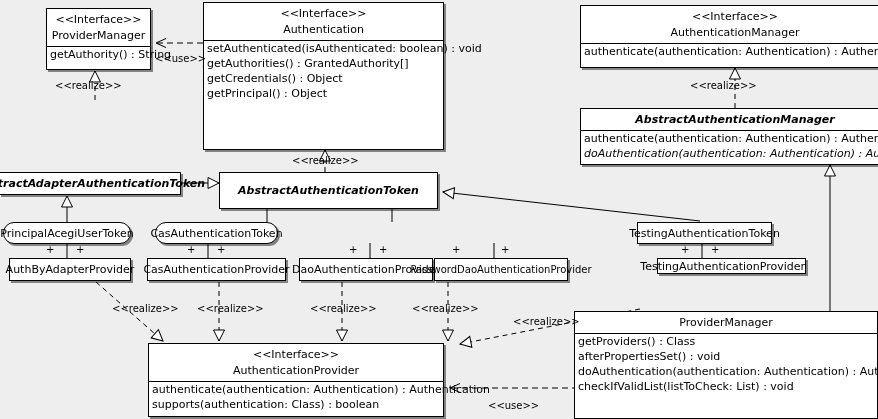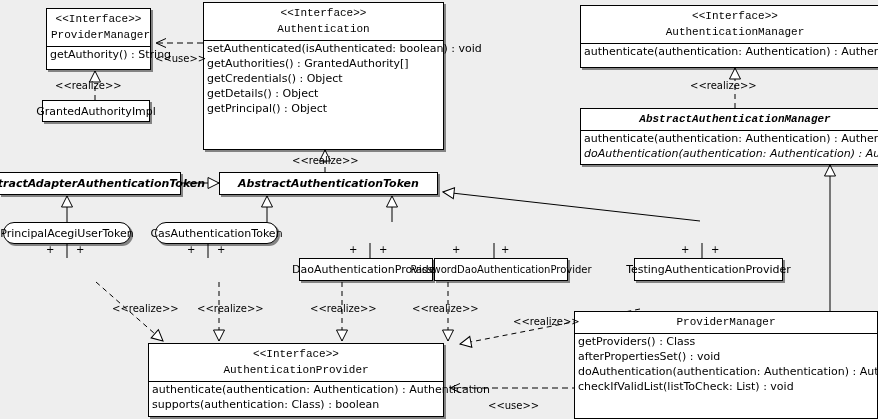--- a/index.html
+++ b/index.html
@@ -9,21 +9,21 @@
     overflow:hidden;position:relative;
   }
   #canvas{position:absolute;left:0;top:0;width:878px;height:419px;}
   svg.lines{position:absolute;left:0;top:0;width:878px;height:419px;pointer-events:none;}
 
   .cls{
     position:absolute;background:#ffffff;border:1px solid #000;
     box-sizing:border-box;box-shadow:2px 2px 0 rgba(0,0,0,0.45);
     font-size:11px;line-height:1.0;color:#000;
   }
-  .cls .hdr{padding:3px 4px 2px 4px;text-align:center;font-family:Liberation Mono, monospace;}
+  .cls .hdr{padding:3px 4px 2px 4px;text-align:center;}
   .cls .stereo{display:block;text-align:center;font-size:11px;padding-top:2px;}
   .cls .cname{display:block;text-align:center;font-size:11px;padding-top:5px;padding-bottom:3px;}
   .cls .cname.ital{font-style:italic;font-weight:bold;}
   .cls .sep{border-top:1px solid #000;}
   .cls .ops{padding:0;}
   .cls .op{display:block;padding:2px 3px 2px 3px;font-size:11px;white-space:nowrap;overflow:visible;}
   .cls .op.ital{font-style:italic;}
   .simple{display:flex;align-items:center;justify-content:center;}
   .simple span{font-size:11px;white-space:nowrap;}
   .simple span.ital{font-style:italic;font-weight:bold;}
@@ -129,34 +129,30 @@
   <div class="cls" style="left:46px;top:8px;width:105px;height:62px;">
     <div class="hdr">
       <span class="stereo">&lt;&lt;Interface&gt;&gt;</span>
       <span class="cname">ProviderManager</span>
     </div>
     <div class="ops sep">
       <span class="op">getAuthority() : String</span>
     </div>
   </div>
 
-  <div class="cls simple" style="left:42px;top:100px;width:108px;height:22px;">
-    <span>GrantedAuthorityImpl</span>
-  </div>
 
   <div class="cls" style="left:203px;top:2px;width:241px;height:148px;">
     <div class="hdr">
       <span class="stereo">&lt;&lt;Interface&gt;&gt;</span>
       <span class="cname">Authentication</span>
     </div>
     <div class="ops sep">
       <span class="op">setAuthenticated(isAuthenticated: boolean) : void</span>
       <span class="op">getAuthorities() : GrantedAuthority[]</span>
       <span class="op">getCredentials() : Object</span>
-      <span class="op">getDetails() : Object</span>
       <span class="op">getPrincipal() : Object</span>
     </div>
   </div>
 
   <div class="cls" style="left:580px;top:5px;width:310px;height:63px;">
     <div class="hdr">
       <span class="stereo">&lt;&lt;Interface&gt;&gt;</span>
       <span class="cname">AuthenticationManager</span>
     </div>
     <div class="ops sep">
@@ -171,45 +167,54 @@
     <div class="ops sep">
       <span class="op">authenticate(authentication: Authentication) : Authentication</span>
       <span class="op ital">doAuthentication(authentication: Authentication) : Authentication</span>
     </div>
   </div>
 
   <div class="cls simple" style="left:-1px;top:172px;width:182px;height:23px;">
     <span class="ital">AbstractAdapterAuthenticationToken</span>
   </div>
 
-  <div class="cls simple" style="left:219px;top:172px;width:219px;height:23px;">
+  <div class="cls simple" style="left:219px;top:172px;width:219px;height:37px;">
     <span class="ital">AbstractAuthenticationToken</span>
   </div>
 
   <div class="cls simple" style="left:3px;top:222px;width:128px;height:22px;border-radius:11px;">
     <span>PrincipalAcegiUserToken</span>
   </div>
 
   <div class="cls simple" style="left:155px;top:222px;width:123px;height:22px;border-radius:11px;">
     <span>CasAuthenticationToken</span>
   </div>
 
 
-
-
+  <div class="cls simple" style="left:637px;top:222px;width:135px;height:22px;">
+    <span>TestingAuthenticationToken</span>
+  </div>
+
+  <div class="cls simple" style="left:9px;top:258px;width:122px;height:23px;">
+    <span>AuthByAdapterProvider</span>
+  </div>
+
+  <div class="cls simple" style="left:147px;top:258px;width:139px;height:23px;">
+    <span>CasAuthenticationProvider</span>
+  </div>
 
   <div class="cls simple" style="left:299px;top:258px;width:134px;height:23px;">
     <span>DaoAuthenticationProvider</span>
   </div>
 
   <div class="cls simple" style="left:434px;top:258px;width:134px;height:23px;">
     <span style="font-size:10px;">PasswordDaoAuthenticationProvider</span>
   </div>
 
-  <div class="cls simple" style="left:634px;top:258px;width:149px;height:23px;">
+  <div class="cls simple" style="left:657px;top:258px;width:149px;height:16px;justify-content:flex-end;">
     <span>TestingAuthenticationProvider</span>
   </div>
 
   <div class="cls" style="left:148px;top:343px;width:296px;height:74px;">
     <div class="hdr">
       <span class="stereo">&lt;&lt;Interface&gt;&gt;</span>
       <span class="cname">AuthenticationProvider</span>
     </div>
     <div class="ops sep">
       <span class="op">authenticate(authentication: Authentication) : Authentication</span>

